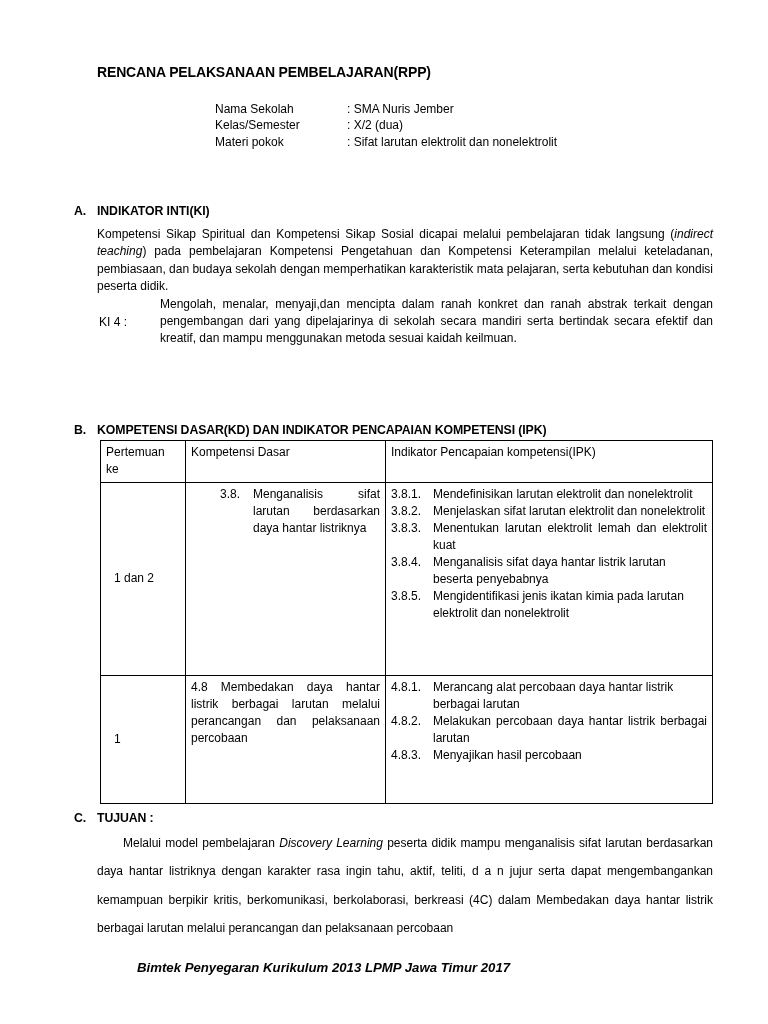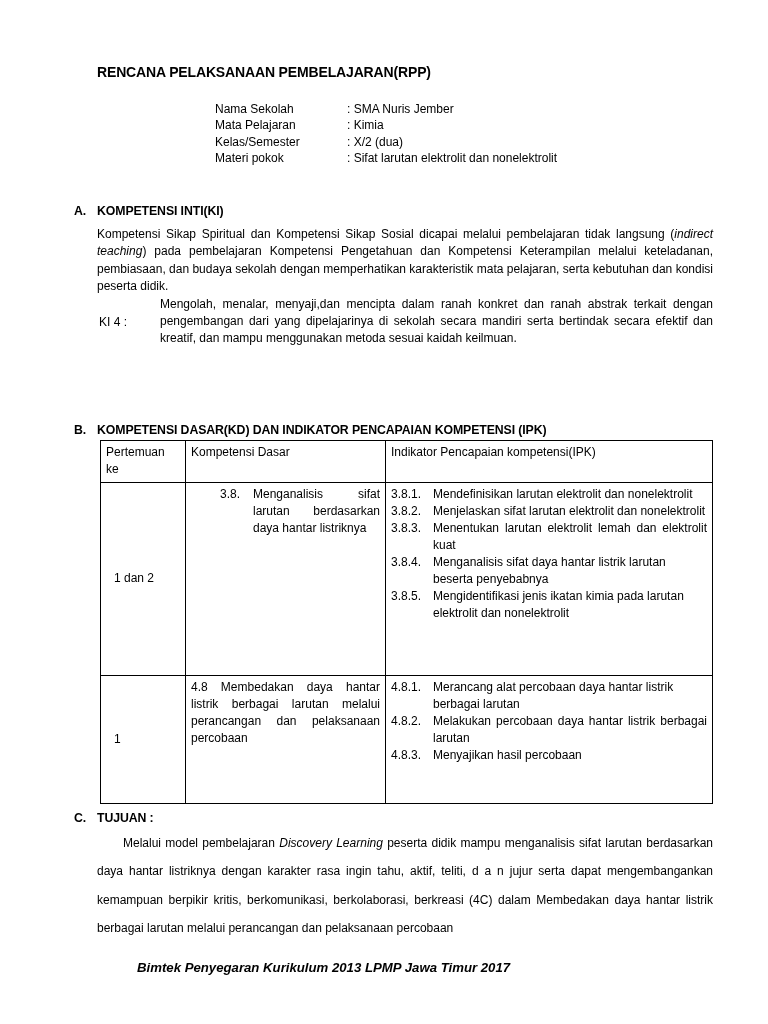--- a/index.html
+++ b/index.html
@@ -192,38 +192,34 @@
 <body>
 
 <div class="page">
 
   <div class="doc-title">RENCANA PELAKSANAAN PEMBELAJARAN(RPP)</div>
 
   <div class="identity">
     <div class="identity-row">
       <span class="identity-label">Nama Sekolah</span>
       <span class="identity-value">: SMA Nuris Jember</span>
-    </div>
-    <div class="identity-row">
-      <span class="identity-label">Mata Pelajaran</span>
-      <span class="identity-value">: Kimia</span>
     </div>
     <div class="identity-row">
       <span class="identity-label">Kelas/Semester</span>
       <span class="identity-value">: X/2 (dua)</span>
     </div>
     <div class="identity-row">
       <span class="identity-label">Materi pokok</span>
       <span class="identity-value">: Sifat larutan elektrolit dan nonelektrolit</span>
     </div>
   </div>
 
   <div class="section" id="sec-a">
     <span class="letter">A.</span>
-    <span>KOMPETENSI INTI(KI)</span>
+    <span>INDIKATOR INTI(KI)</span>
   </div>
 
   <div class="ki-intro"><span>Kompetensi Sikap Spiritual dan Kompetensi Sikap Sosial dicapai melalui pembelajaran tidak langsung (</span><i>indirect teaching</i><span>) pada pembelajaran Kompetensi Pengetahuan dan Kompetensi Keterampilan melalui keteladanan, pembiasaan, dan budaya sekolah dengan memperhatikan karakteristik mata pelajaran, serta kebutuhan dan kondisi peserta didik.</span></div>
 
   <div class="ki-list">
     <div class="ki-item">
       <span class="ki-label mid">KI  4 :</span>
       <span class="ki-text">Mengolah, menalar, menyaji,dan mencipta dalam ranah konkret dan ranah abstrak terkait dengan pengembangan dari yang dipelajarinya di sekolah secara mandiri serta bertindak secara efektif dan kreatif, dan mampu menggunakan metoda sesuai kaidah keilmuan.</span>
     </div>
   </div>

